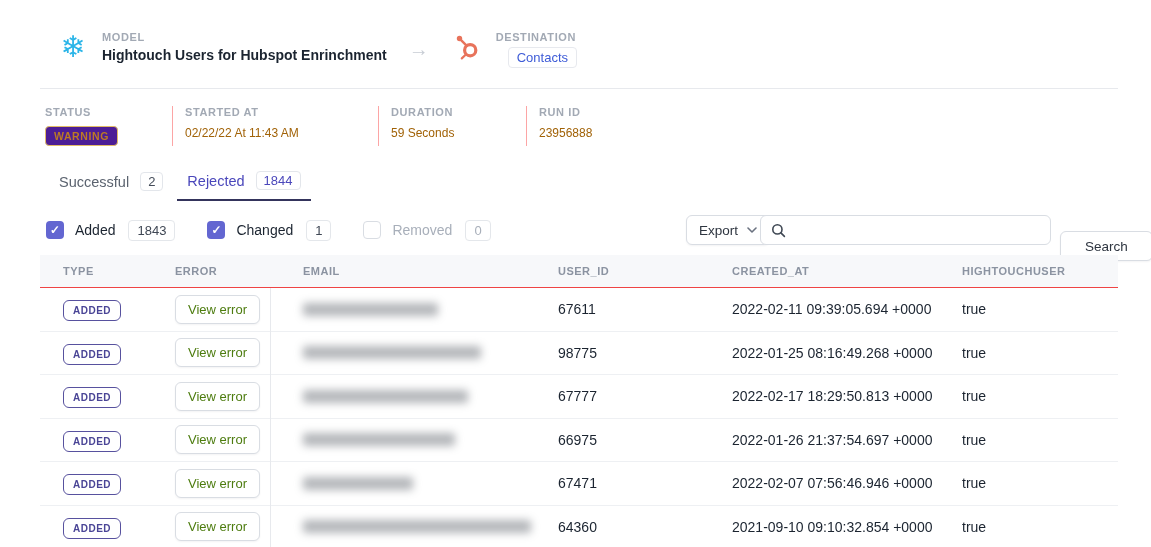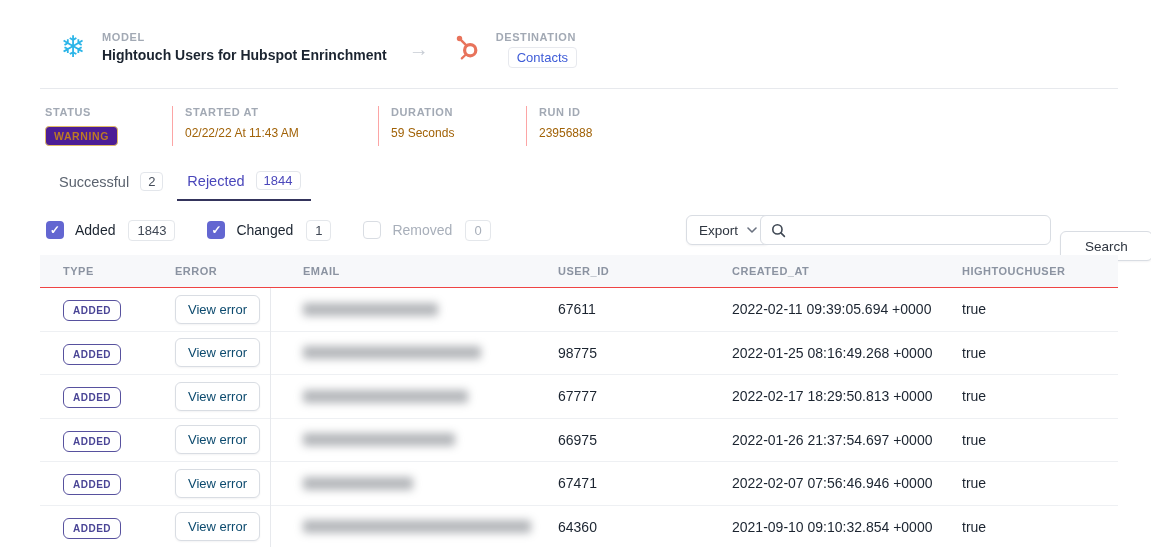--- a/index.html
+++ b/index.html
@@ -70,21 +70,21 @@
 
   
   .table { position:absolute; top:255px; left:40px; width:1078px; height:294px; }
   .thead, .trow { display:grid; grid-template-columns:112px 128px 255px 174px 230px 1fr;
                   padding-left:23px; align-items:center; }
   .thead { height:33px; background:#F7F8FA; border-bottom:1px solid #ef4444; }
   .th { font-size:11px; font-weight:700; letter-spacing:.5px; color:#8B93A1; }
   .trow { height:43.5px; border-bottom:1px solid #EEF0F3; font-size:14px; color:#1B2430; background:#fff; }
   .type-badge { justify-self:start; font-size:10px; font-weight:700; letter-spacing:.5px; color:#4A4596;
                 border:1px solid #57519E; border-radius:6px; padding:4px 9px; background:#fff; }
-  .view-error-btn { justify-self:start; font-size:13px; color:#0c4a6e; border:1px solid #D9DDE3;
+  .view-error-btn { justify-self:start; font-size:13px; color:#4d7c0f; border:1px solid #D9DDE3;
                     border-radius:6px; padding:6px 12px; background:#fff;
                     box-shadow:0 1px 2px rgba(16,24,40,.05); font-family:inherit; cursor:pointer; }
   .email-blur { height:13px; background:#6A6F76; opacity:.5; border-radius:2px; filter:blur(4px); }
   .tbody .trow:nth-child(1) .email-blur { width:135px; }
   .tbody .trow:nth-child(2) .email-blur { width:178px; }
   .tbody .trow:nth-child(3) .email-blur { width:165px; }
   .tbody .trow:nth-child(4) .email-blur { width:152px; }
   .tbody .trow:nth-child(5) .email-blur { width:110px; }
   .tbody .trow:nth-child(6) .email-blur { width:228px; }
   .col-divider { position:absolute; left:230px; top:33px; bottom:0; width:1px; background:#E7E9ED; }

